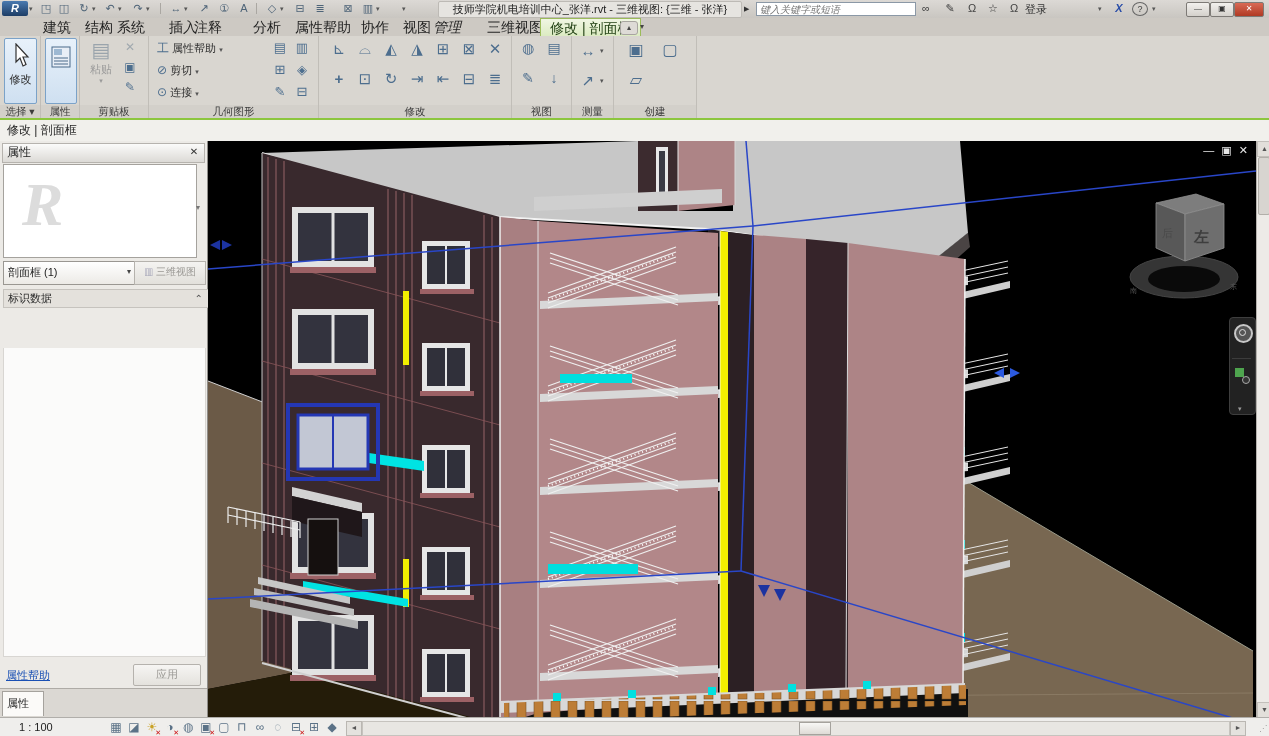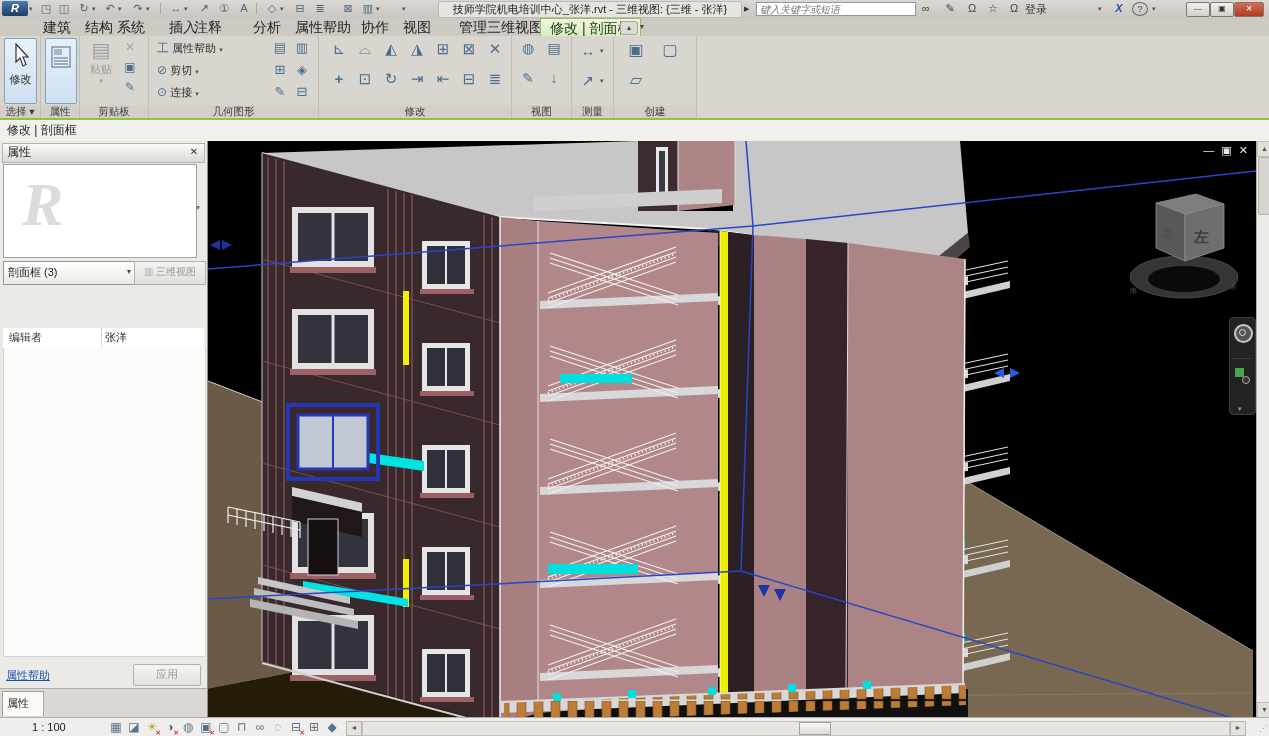--- a/index.html
+++ b/index.html
@@ -77,21 +77,21 @@
   .pil line{stroke:#8f5f63;stroke-width:1.3;opacity:.85;}
   .flin line{stroke:#8a565a;stroke-width:1;opacity:.8;}
   .rlg line{stroke:#ececec;stroke-width:1.2;}
   .blue{stroke:#2946c8;stroke-width:1.5;fill:none;}
   
   #vscroll{left:1256px;top:141px;width:13px;height:576px;background:#edebe7;border-left:1px solid #b5b2ad;}
   .sbtn{position:absolute;left:0;width:13px;height:14px;font-size:7px;text-align:center;line-height:14px;color:#555;background:#e2dfda;border:1px solid #c2bfba;}
   #vthumb{position:absolute;left:1px;top:16px;width:10px;height:56px;background:#d8d5d0;border:1px solid #b2afa9;border-radius:2px;}
   
   #bottombar{left:0;top:717px;width:1269px;height:19px;background:#efeeec;border-top:1px solid #b0aeaa;}
-  #scale-ind{position:absolute;left:32px;top:2px;width:70px;height:14px;font-size:11px;line-height:14px;color:#222;}
+  #scale-ind{position:absolute;left:19px;top:2px;width:70px;height:14px;font-size:11px;line-height:14px;color:#222;}
   .vcico{position:absolute;top:1px;width:16px;height:16px;text-align:center;line-height:16px;font-size:12px;color:#5b7287;}
   .vcico .rx{position:absolute;right:-1px;bottom:-1px;font-size:7px;color:#cc1111;font-weight:bold;line-height:7px;}
   #hl-btn,#hr-btn{position:absolute;top:3px;width:14px;height:13px;background:#e4e2de;border:1px solid #bab7b2;
                   font-size:7px;text-align:center;line-height:12px;color:#555;}
   #htrack{position:absolute;left:346px;top:3px;width:896px;height:13px;background:#e8e6e2;border:1px solid #c6c3be;}
   #hthumb{position:absolute;left:436px;top:0px;width:30px;height:11px;background:linear-gradient(#f8f7f5,#dedbd6);border:1px solid #a5a29d;}
   #grip{position:absolute;right:2px;top:6px;font-size:8px;color:#999;}
 </style>
 </head>
 <body>
@@ -146,21 +146,21 @@
   <div id="tabrow" class="abs">
     <div class="rtab" style="left:34px;">建筑</div>
     <div class="rtab" style="left:76px;">结构</div>
     <div class="rtab" style="left:108px;">系统</div>
     <div class="rtab" style="left:160px;">插入</div>
     <div class="rtab" style="left:185px;">注释</div>
     <div class="rtab" style="left:244px;">分析</div>
     <div class="rtab" style="left:286px;">属性帮助</div>
     <div class="rtab" style="left:352px;">协作</div>
     <div class="rtab" style="left:394px;">视图</div>
-    <div class="rtab" style="left:450px;">管理</div>
+    <div class="rtab" style="left:424px;font-style:italic;">管理</div>
     <div class="rtab" style="left:478px;">三维视图</div>
     <div class="rtab ctx" style="left:540px;">修改 | 剖面框</div>
     <span class="abs" style="left:620px;top:3px;width:16px;height:12px;border:1px solid #a8a5a0;border-radius:3px;background:#dedbd6;font-size:8px;text-align:center;line-height:11px;color:#444;">▴</span>
     <span class="abs" style="left:640px;top:4px;font-size:8px;color:#444;">▾</span>
   </div>
 
   <div id="ribbon" class="abs">
 
     <div class="rpanel" style="left:0;width:40px;">
       <div class="bigbtn" style="left:4px;top:2px;width:31px;height:64px;">
@@ -272,30 +272,30 @@
   <div id="palette" class="abs">
     <div id="pal-title">
       <span>属性</span>
       <span id="pal-close">✕</span>
     </div>
     <div id="pal-preview">
       <span class="rlogo">R</span>
     </div>
     <span id="pal-prev-caret" class="abs" style="left:196px;top:62px;font-size:8px;color:#777;">▾</span>
     <div id="pal-combo">
-      <span>剖面框 (3)</span>
+      <span>剖面框 (1)</span>
       <span class="cv">▾</span>
     </div>
     <div id="pal-edittype">
       <span style="font-size:10px;color:#aab;">▥</span>
       <span>三维视图</span>
     </div>
-    <div class="prow" style="top:187px;">
-      <span class="pl">编辑者</span>
-      <span class="pv">张洋</span>
+    <div id="pal-sechdr">
+      <span>标识数据</span>
+      <span class="abs" style="right:6px;top:1px;font-size:10px;color:#555;">⌃</span>
     </div>
     <div id="pal-blank"></div>
     <a id="pal-help">属性帮助</a>
     <div id="pal-apply">应用</div>
     <div id="pal-tabs">
       <div class="ptab" style="left:2px;width:32px;background:#fbfaf8;">属性</div>
     </div>
   </div>
 
   <div id="viewport" class="abs">

